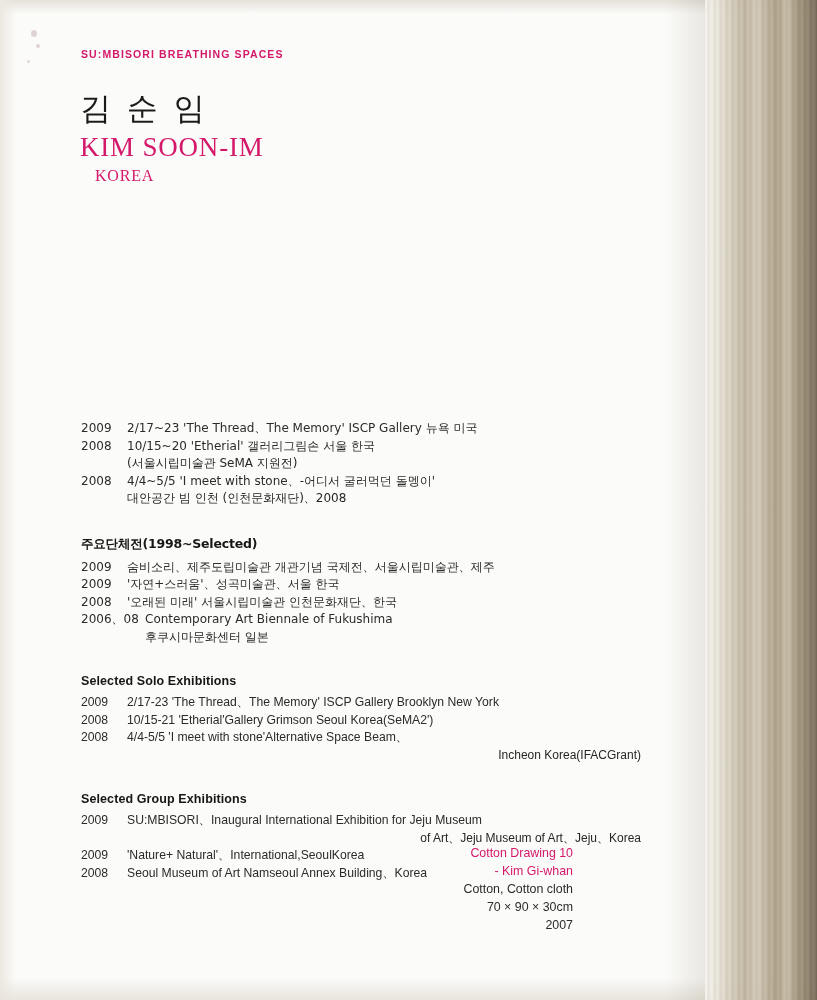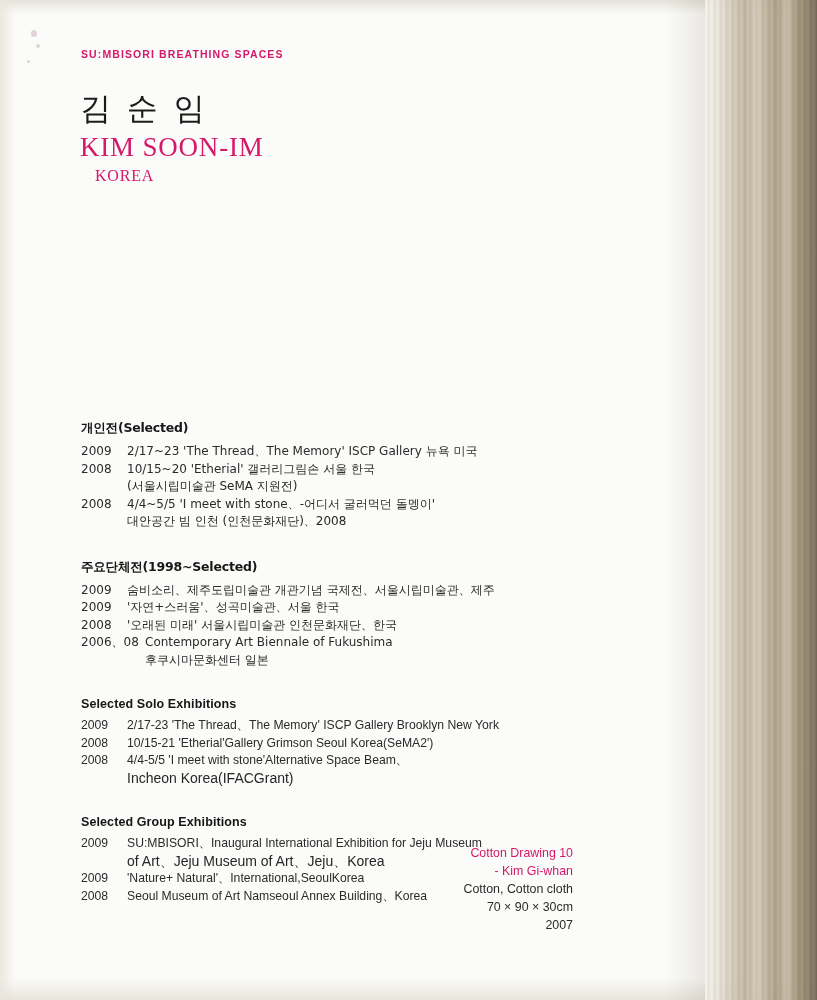--- a/index.html
+++ b/index.html
@@ -184,22 +184,23 @@
     flex: 1 1 auto;
   }
   .cv-cont {
     padding-left: 46px;
     font-size: 12px;
     line-height: 17.5px;
     font-family: "DejaVu Sans", sans-serif;
   }
   .cv-cont.latin {
     font-family: "Liberation Sans", sans-serif;
-    font-size: 14px;
+    font-size: 12px;
     padding-left: 46px;
+    text-align: right;
   }
   .cv-cont.wide {
     padding-left: 64px;
   }
   .gap-md { height: 14px; }
 
   .caption {
     position: absolute;
     right: 132px;
     top: 808px;
@@ -235,21 +236,20 @@
   <div class="content">
 
     <div class="kicker">SU:MBISORI  BREATHING SPACES</div>
 
     <div class="name-ko">김 순 임</div>
     <div class="name-en">KIM SOON-IM</div>
     <div class="country">KOREA</div>
 
     <div class="cv" id="cv-root">
         <div class="cv-section">
-          <div class="cv-head">개인전(Selected)</div>
           <div class="cv-row">
             <div class="cv-year">2009</div>
             <div class="cv-text">2/17~23 'The Thread、The Memory' ISCP Gallery 뉴욕 미국</div>
           </div>
           <div class="cv-row">
             <div class="cv-year">2008</div>
             <div class="cv-text">10/15~20 'Etherial' 갤러리그림손 서울 한국</div>
           </div>
           <div class="cv-cont">(서울시립미술관 SeMA 지원전)</div>
           <div class="cv-row">

